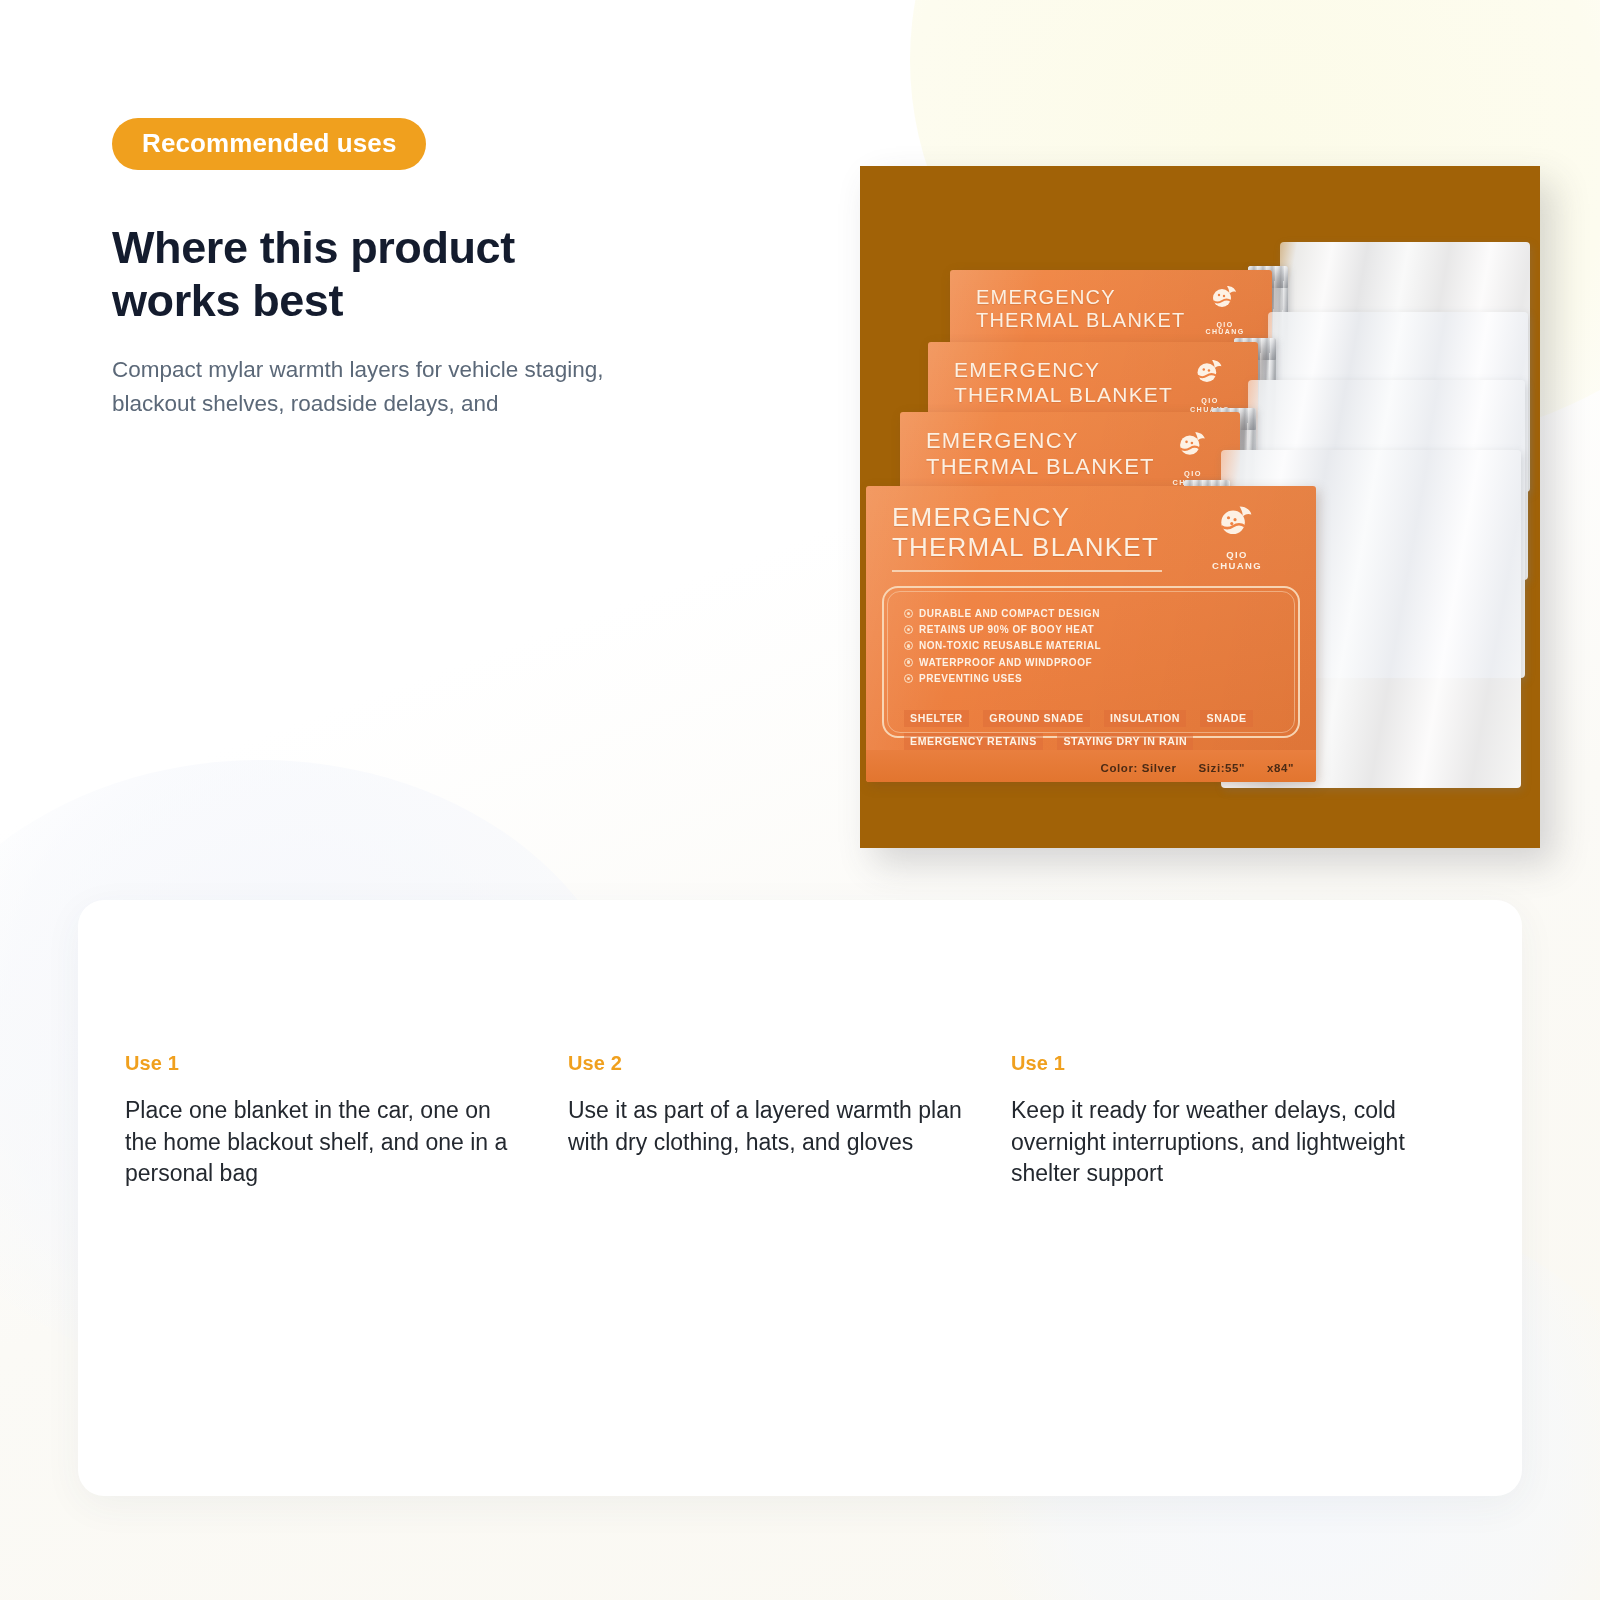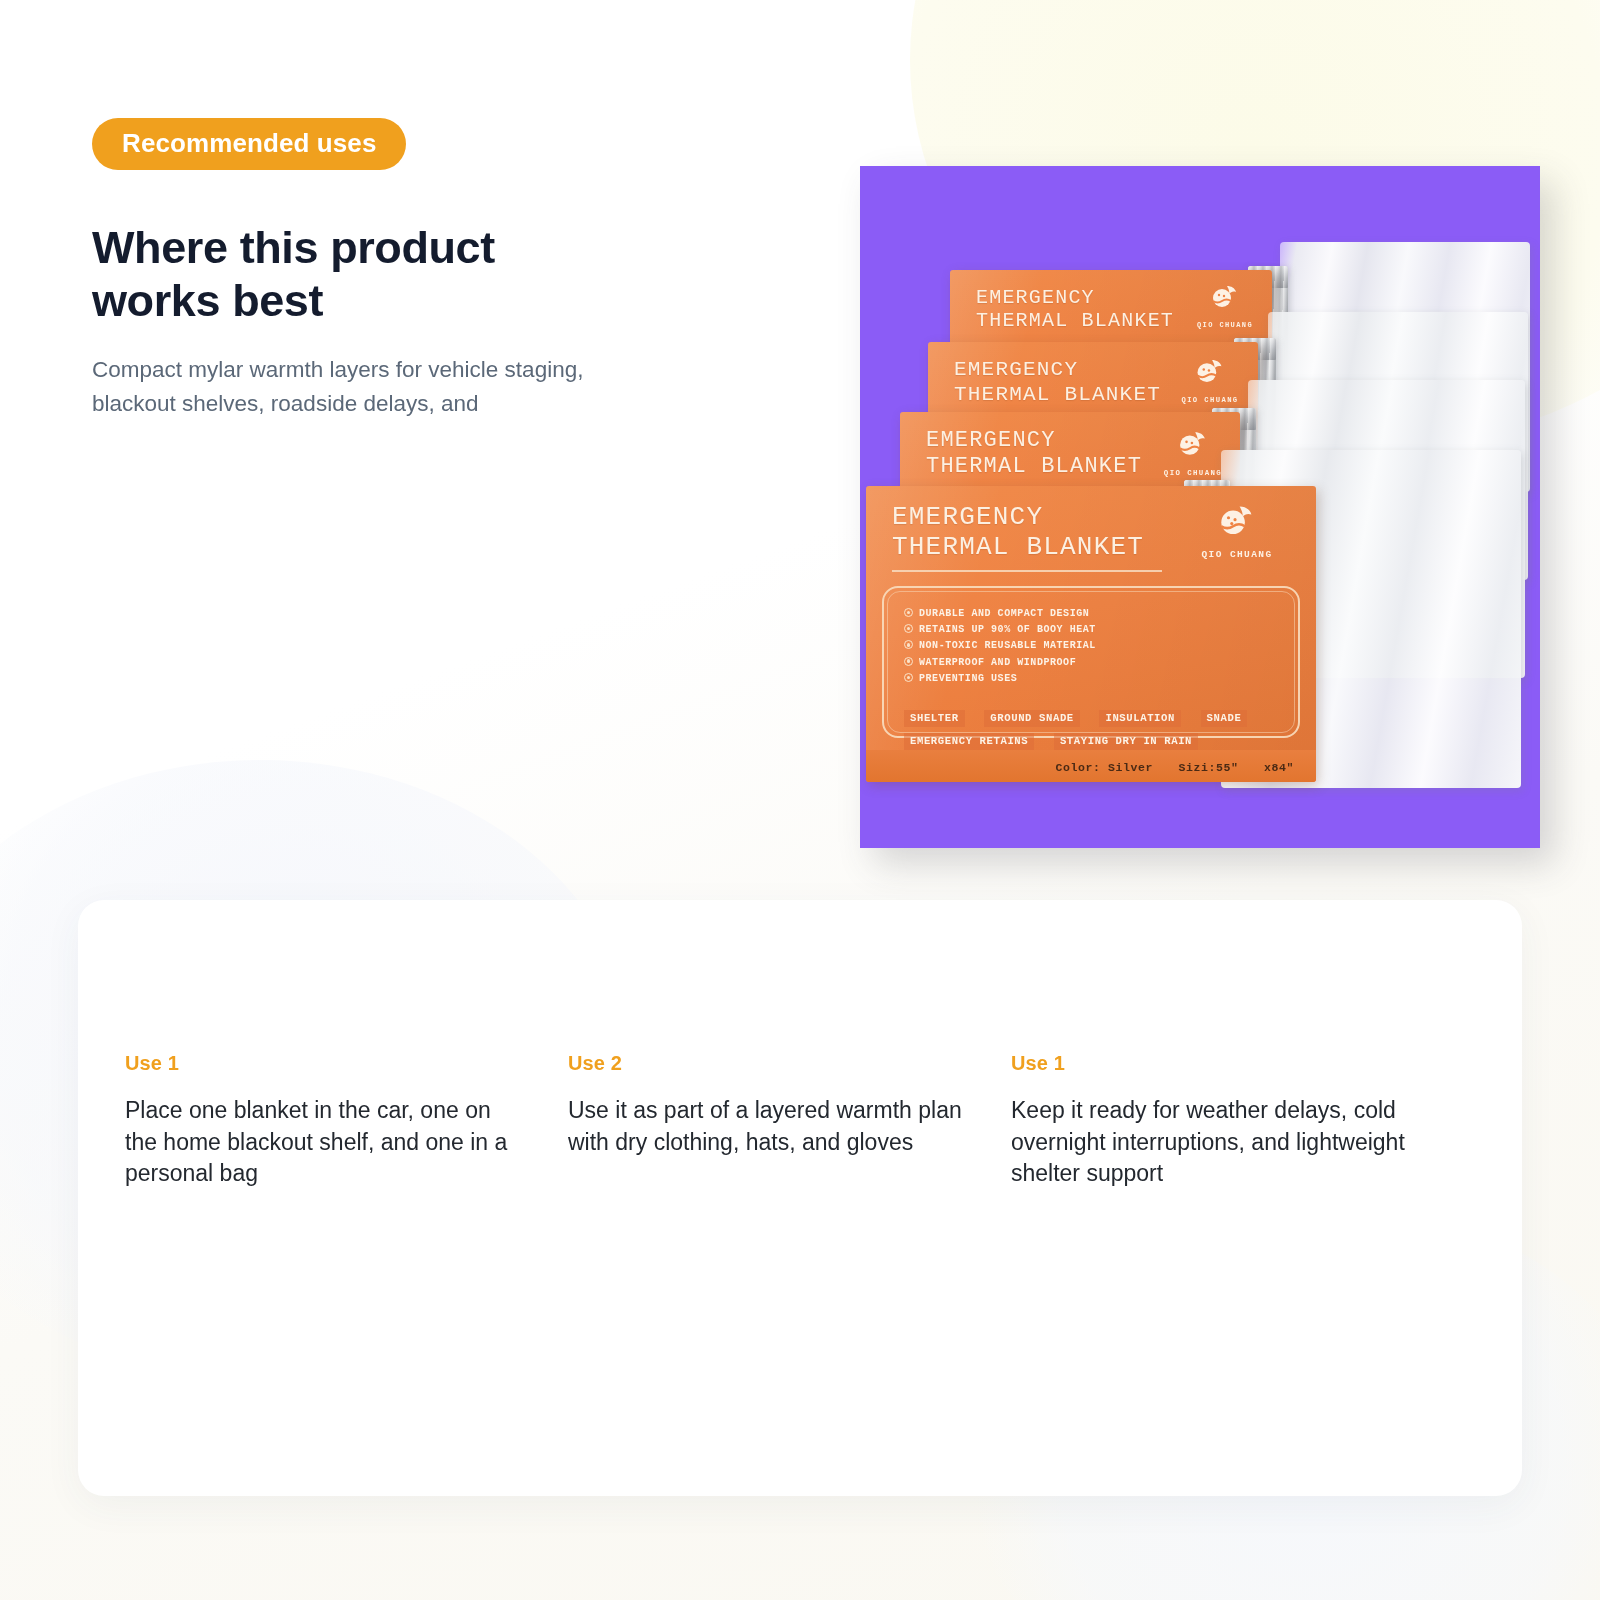--- a/index.html
+++ b/index.html
@@ -47,21 +47,21 @@
     bottom: -120px;
     width: 700px;
     height: 520px;
     border-radius: 50%;
     background: radial-gradient(circle at 50% 50%, #f6f8fc 0%, rgba(246,248,252,0.6) 58%, rgba(246,248,252,0) 78%);
   }
 
   
   .hero-left {
     position: absolute;
-    left: 92px;
+    left: 112px;
     top: 118px;
     width: 620px;
   }
 
   .badge {
     display: inline-block;
     background: #f0a01e;
     color: #ffffff;
     font-size: 26px;
     font-weight: bold;
@@ -96,22 +96,21 @@
     top: 166px;
     width: 680px;
     height: 682px;
     background: #ffffff;
     box-shadow: 14px 16px 34px rgba(60,62,70,0.20);
     overflow: hidden;
   }
   .media-inner {
     position: absolute;
     inset: 0;
-    background: #8b5cf6;
-    font-family: Liberation Mono, monospace;
+    background: #a16207;
   }
 
   
   .pack {
     position: absolute;
   }
   .pack .sleeve {
     position: absolute;
     top: 0;
     border-radius: 4px;

